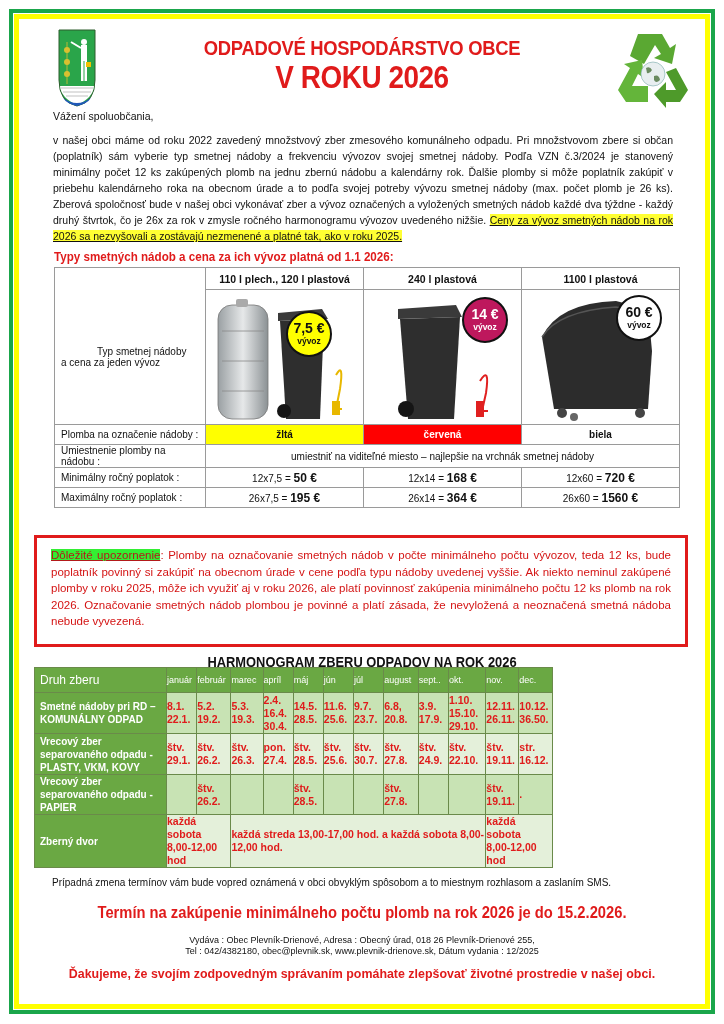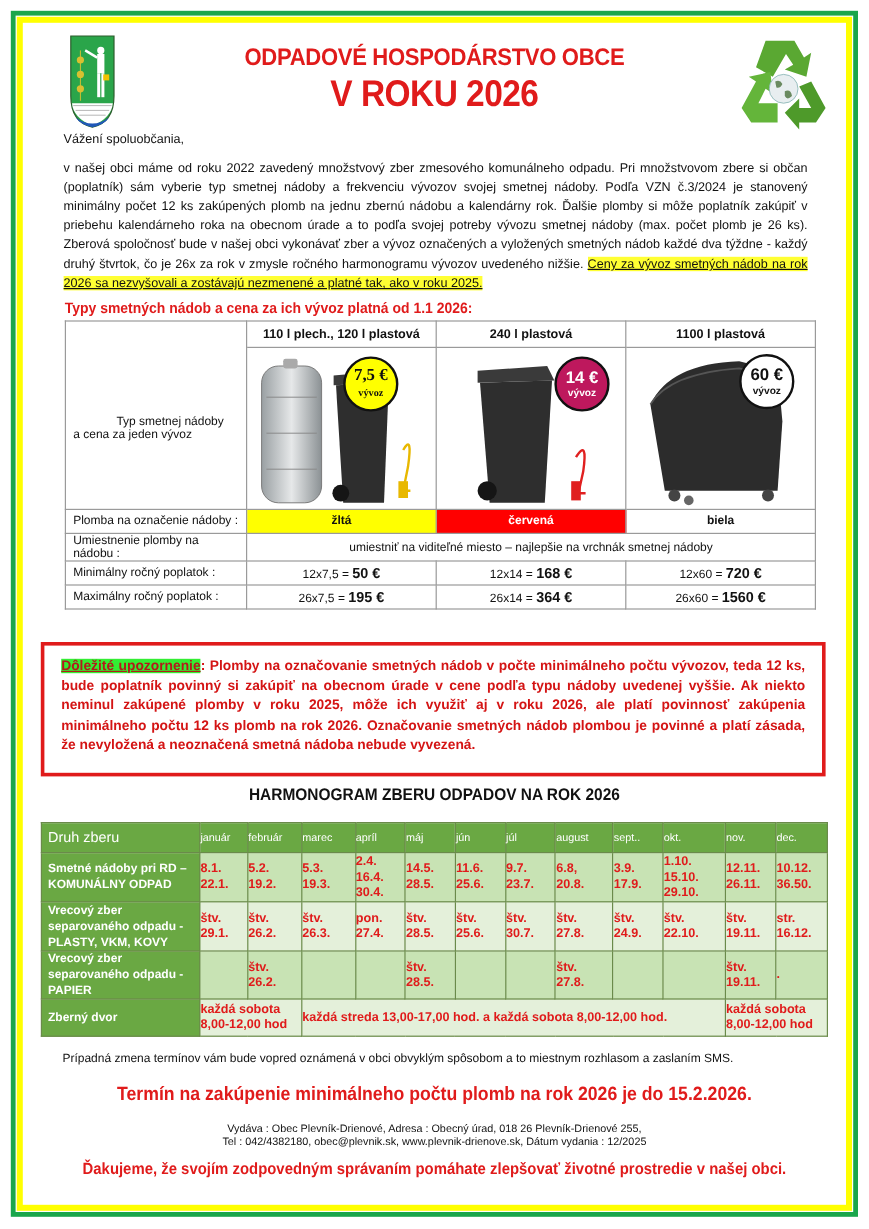--- a/index.html
+++ b/index.html
@@ -34,26 +34,26 @@
   .big { font-weight: bold; font-size: 12px; }
 
   .bin-cell { position: relative; height: 133px; }
   .price { position: absolute; width: 46px; height: 46px; border-radius: 50%; border: 2px solid #111; text-align: center; font-weight: bold; }
   .price .p { display: block; font-size: 14px; margin-top: 7px; }
   .price .v { display: block; font-size: 8.5px; }
   .pr-yel { background: #ffff00; color: #111; }
   .pr-red { background: #be185d; color: #fff; }
   .pr-wht { background: #fff; color: #111; }
 
-  .warn { position: absolute; left: 12px; top: 513px; width: 654px; height: 112px; border: 3px solid #e01b1b; padding: 9px 14px 0 14px; color: #d41414; font-weight: bold; font-size: 11.5px; line-height: 16.5px; text-align: justify; }
+  .warn { position: absolute; left: 12px; top: 513px; width: 654px; height: 112px; border: 3px solid #e01b1b; padding: 9px 14px 0 14px; color: #d41414; font-weight: normal; font-size: 11.5px; line-height: 16.5px; text-align: justify; }
   .warn-lbl { background: #33ee33; text-decoration: underline; color: #b31a1a; }
 
   .harm-title { position: absolute; left: 0; width: 680px; top: 632px; text-align: center; font-weight: bold; font-size: 14px; transform: scaleX(0.92); }
 
-  table.harm { position: absolute; left: 12px; top: 663px; width: 656px; border-collapse: collapse; font-size: 10px; }
+  table.harm { position: absolute; left: 12px; top: 645px; width: 519px; border-collapse: collapse; font-size: 10px; }
   table.harm td { border: 1px solid #6a8a4a; text-align: left; vertical-align: middle; color: #e01b1b; font-weight: bold; font-size: 10.5px; line-height: 13px; }
   table.harm tr.h td { background: #6aa843; color: #fff; font-weight: normal; font-size: 9px; height: 25px; }
   table.harm td.rl { background: #6aa843; color: #fff; text-align: left; padding-left: 5px; font-size: 10px; font-weight: bold; line-height: 13px; }
   table.harm tr.h td.rl { font-size: 12px; }
   table.harm tr.r1 td { background: #c8e3b4; height: 41px; }
   table.harm tr.r2 td { background: #e4f0da; height: 41px; }
   table.harm tr.r3 td { background: #c8e3b4; height: 40px; }
   table.harm tr.r4 td { background: #e4f0da; height: 31px; }
   table.harm tr td.rl { background: #6aa843 !important; }
 
@@ -127,21 +127,21 @@
             </defs>
             <rect x="6" y="14" width="50" height="114" rx="14" fill="url(#metal)" stroke="#777" stroke-width="0.8"></rect>
             <rect x="24" y="8" width="12" height="8" rx="2" fill="#aaa"></rect>
             <path d="M10 40 H52 M10 70 H52 M10 100 H52" stroke="#888" stroke-width="0.8"></path>
             <path d="M66 22 L110 18 L116 28 L66 30 Z" fill="#3a3a3a"></path>
             <path d="M68 30 L112 28 L108 128 L74 128 Z" fill="#2e2e2e"></path>
             <circle cx="72" cy="120" r="7" fill="#151515"></circle>
             <path d="M124 84 Q132 70 128 98 L124 118 L130 118" stroke="#e8b800" stroke-width="2" fill="none"></path>
             <rect x="120" y="110" width="8" height="14" fill="#e8b800"></rect>
           </svg>
-          <div class="price pr-yel" style="left:74px;top:6px;font-family:Liberation Serif, serif;">
+          <div class="price pr-yel" style="left:74px;top:20px;">
             <span class="p">7,5 €</span>
             <span class="v">vývoz</span>
           </div>
         </div>
       </td>
       <td>
         <div class="bin-cell">
           <svg width="145" height="133" viewBox="0 0 145 133">
             <path d="M28 18 L86 14 L92 26 L28 28 Z" fill="#3a3a3a"></path>
             <path d="M30 28 L90 26 L84 128 L38 128 Z" fill="#2e2e2e"></path>

